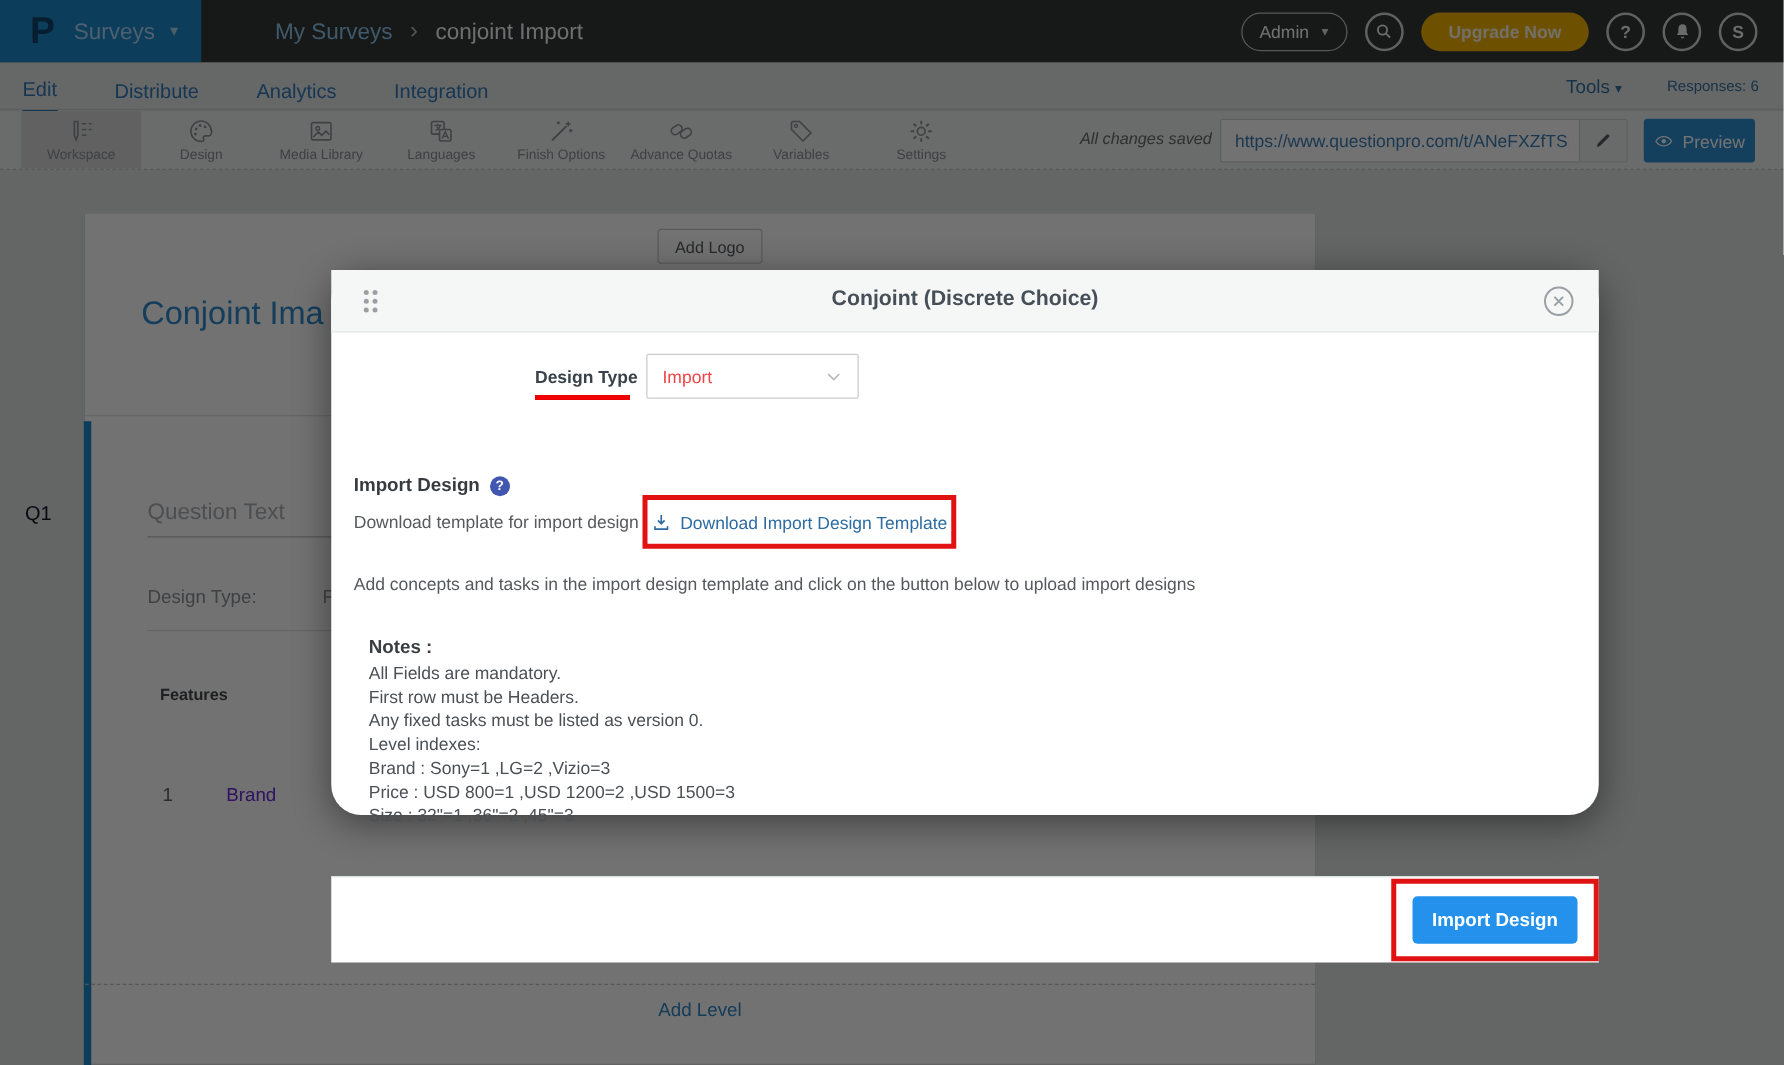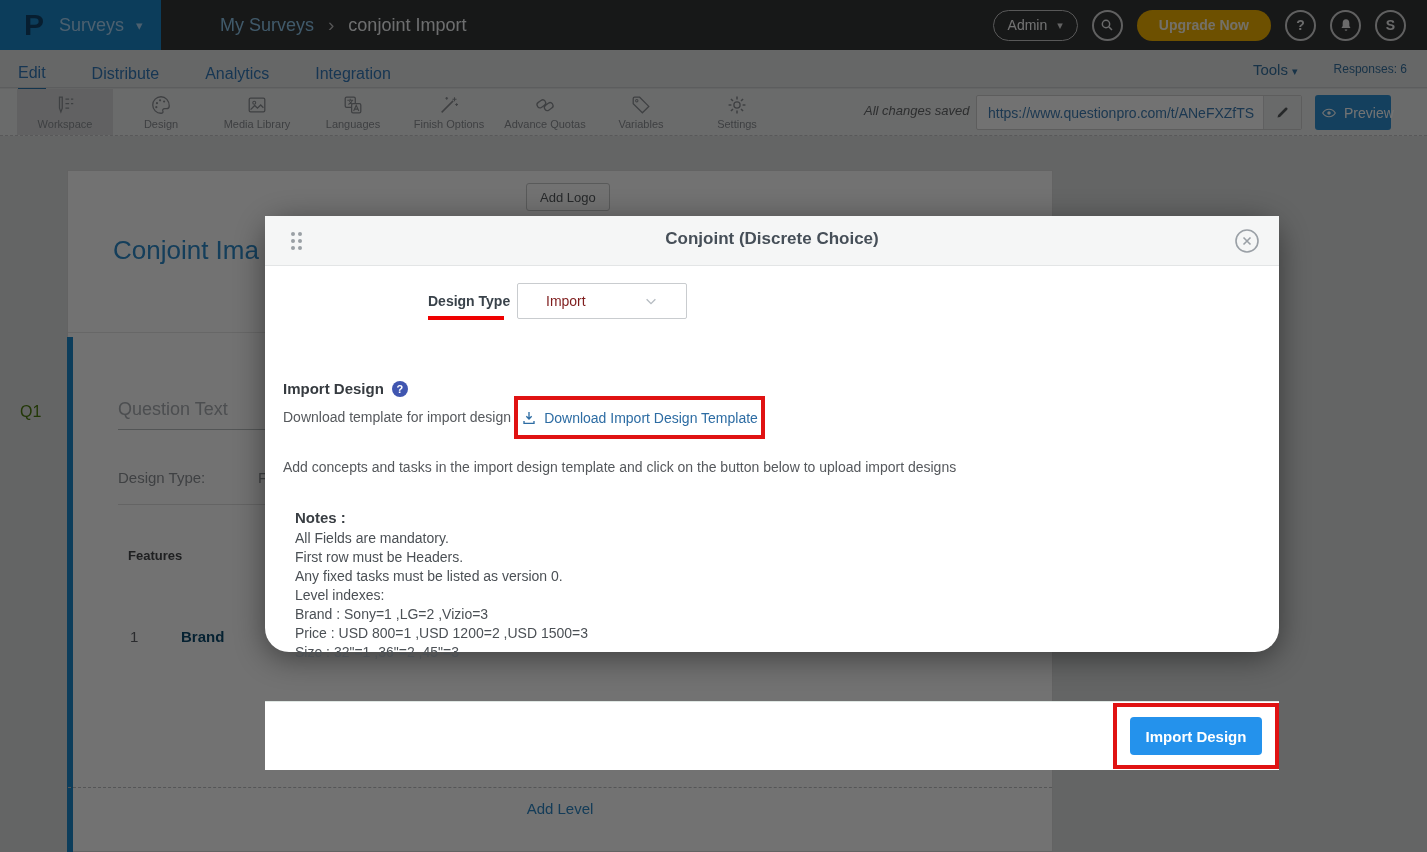--- a/index.html
+++ b/index.html
@@ -36,54 +36,54 @@
   
   .toolbar{position:absolute;left:0;top:89px;width:1427px;height:47px;background:#eceded;border-bottom:1px dashed #c3c4c6;z-index:1;}
   .tool-items{position:absolute;left:17px;top:0;height:46px;display:flex;align-items:center;}
   .tool-item{width:96px;height:46px;display:flex;flex-direction:column;align-items:center;justify-content:center;gap:2px;color:#8a8e93;cursor:pointer;}
   .tool-item.active{background:#d7d8d9;}
   .tool-item .tl{font-size:11px;}
   .saved-note{position:absolute;left:864px;top:14px;font-size:13px;font-style:italic;color:#65686a;}
   .url-box{position:absolute;left:976px;top:6px;width:326px;height:35px;background:#fcfcfc;border:1px solid #cfcfcf;border-radius:2px;display:flex;align-items:center;}
   .url-input{flex:1;border:none;outline:none;background:transparent;font-size:14px;color:#3f7db3;padding:0 8px 0 11px;font-family:"Liberation Sans",sans-serif;}
   .url-edit{width:38px;height:33px;background:#e9eaeb;border-left:1px solid #d5d6d7;display:flex;align-items:center;justify-content:center;color:#55595c;cursor:pointer;}
-  .preview-btn{position:absolute;left:1315px;top:6px;width:76px;height:35px;background:#2d8fd0;border:none;border-radius:3px;color:#ffffff;font-size:14px;display:flex;align-items:center;gap:7px;cursor:pointer;font-family:"Liberation Sans",sans-serif;}
+  .preview-btn{position:absolute;left:1315px;top:6px;width:89px;height:35px;background:#2d8fd0;border:none;border-radius:3px;color:#ffffff;font-size:14px;display:flex;align-items:center;justify-content:center;gap:7px;cursor:pointer;font-family:"Liberation Sans",sans-serif;}
 
   
   .content{position:absolute;left:0;top:136px;width:1427px;height:716px;}
-  .qcode{position:absolute;left:20px;top:267px;font-size:16px;color:#4d7c0f;}
+  .qcode{position:absolute;left:20px;top:267px;font-size:16px;color:#0f172a;}
   .card{position:absolute;left:67px;top:34px;width:986px;height:682px;background:#fcfcfc;border:1px solid #dcdcdc;}
   .add-logo{position:absolute;left:458px;top:12px;height:28px;padding:0 13px;background:#fcfcfc;border:1px solid #c6c7c8;border-radius:3px;font-size:13px;color:#555a5d;display:flex;align-items:center;cursor:pointer;}
   .survey-title{position:absolute;left:45px;top:64px;font-size:26px;color:#2e8ac9;}
   .title-rule{position:absolute;left:0;top:161px;width:984px;border-top:1px solid #e4e4e4;}
   .active-bar{position:absolute;left:-1px;top:166px;width:6px;height:516px;background:#1b87c9;}
   .qtext{position:absolute;left:50px;top:228px;font-size:18px;color:#a9adb2;}
   .qtext-line{position:absolute;left:50px;top:258px;width:430px;border-top:1px solid #b9bcbe;}
   .dtype-row{position:absolute;left:50px;top:298px;font-size:15px;color:#8c9095;}
   .dtype-val{position:absolute;left:190px;top:298px;font-size:15px;color:#8c9095;}
   .dtype-line{position:absolute;left:50px;top:333px;width:540px;border-top:1px solid #dddddd;}
   .features-h{position:absolute;left:60px;top:377px;font-size:13px;font-weight:700;color:#45484b;}
   .feat-idx{position:absolute;left:62px;top:457px;font-size:15px;color:#5d6166;}
-  .feat-name{position:absolute;left:113px;top:457px;font-size:15px;color:#0c4a6e;font-weight:bold;}
+  .feat-name{position:absolute;left:113px;top:457px;font-size:15px;color:#6d28d9;}
   .dash-rule{position:absolute;left:0;top:616px;width:984px;border-top:1px dashed #bdbec0;}
   .add-level{position:absolute;left:0;top:629px;width:984px;text-align:center;font-size:15px;color:#2e86c4;cursor:pointer;}
 
   
   .dim{position:absolute;left:0;top:0;width:1427px;height:852px;background:rgba(0,0,0,0.55);z-index:5;}
 
   
   .modal{position:absolute;left:265px;top:216px;width:1014px;height:436px;background:#ffffff;z-index:10;box-shadow:0 6px 30px rgba(0,0,0,.45);border-radius:24px;}
   .modal-header{position:absolute;left:0;top:0;width:100%;height:50px;background:#f5f6f6;border-bottom:1px solid #e3e5e6;}
   .drag-handle{position:absolute;left:26px;top:16px;display:grid;grid-template-columns:4px 4px;grid-auto-rows:4px;gap:3px;cursor:grab;}
   .drag-handle span{width:4px;height:4px;border-radius:50%;background:#9aa0a5;}
   .modal-title{position:absolute;left:0;top:13px;width:100%;text-align:center;font-size:17px;font-weight:700;color:#464f58;}
   .modal-close{position:absolute;right:19px;top:12px;color:#9aa0a6;cursor:pointer;background:none;border:none;padding:0;line-height:0;}
   .dt-label{position:absolute;left:163px;top:77px;font-size:14px;font-weight:700;color:#39424a;}
   .dt-underline{position:absolute;left:163px;top:100px;width:76px;height:4px;background:#ef0000;}
-  .dt-select{position:absolute;left:252px;top:67px;width:170px;height:36px;border:1px solid #c9cccf;border-radius:2px;background:#fff;display:flex;align-items:center;justify-content:space-between;padding:0 28px;font-size:14px;color:#7f1d1d;cursor:pointer;}
+  .dt-select{position:absolute;left:252px;top:67px;width:170px;height:36px;border:1px solid #c9cccf;border-radius:2px;background:#fff;display:flex;align-items:center;justify-content:space-between;padding:0 12px;font-size:14px;color:#ef4444;cursor:pointer;}
   .dt-select .chev{color:#b6bcc2;line-height:0;}
   .sec-heading{position:absolute;left:18px;top:164px;font-size:15px;font-weight:700;color:#363b40;display:flex;align-items:center;gap:8px;}
   .help-dot{width:16px;height:16px;border-radius:50%;background:#4056b0;color:#ffffff;font-size:11px;font-weight:700;display:inline-flex;align-items:center;justify-content:center;cursor:pointer;}
   .dl-prompt{position:absolute;left:18px;top:193px;font-size:14px;color:#56595d;}
   .annot-dl{position:absolute;left:249px;top:180px;width:251px;height:43px;border:4px solid #e01212;display:flex;align-items:center;justify-content:center;gap:7px;background:#ffffff;}
   .dl-link{font-size:14px;color:#2d6ca3;cursor:pointer;white-space:nowrap;display:flex;align-items:center;gap:7px;}
   .instructions{position:absolute;left:18px;top:243px;font-size:14px;color:#55585c;}
   .notes{position:absolute;left:30px;top:293px;}
   .notes-title{font-size:15px;font-weight:700;color:#393e43;margin-bottom:3px;}
   .note-line{font-size:14px;color:#4b5055;line-height:19px;}

